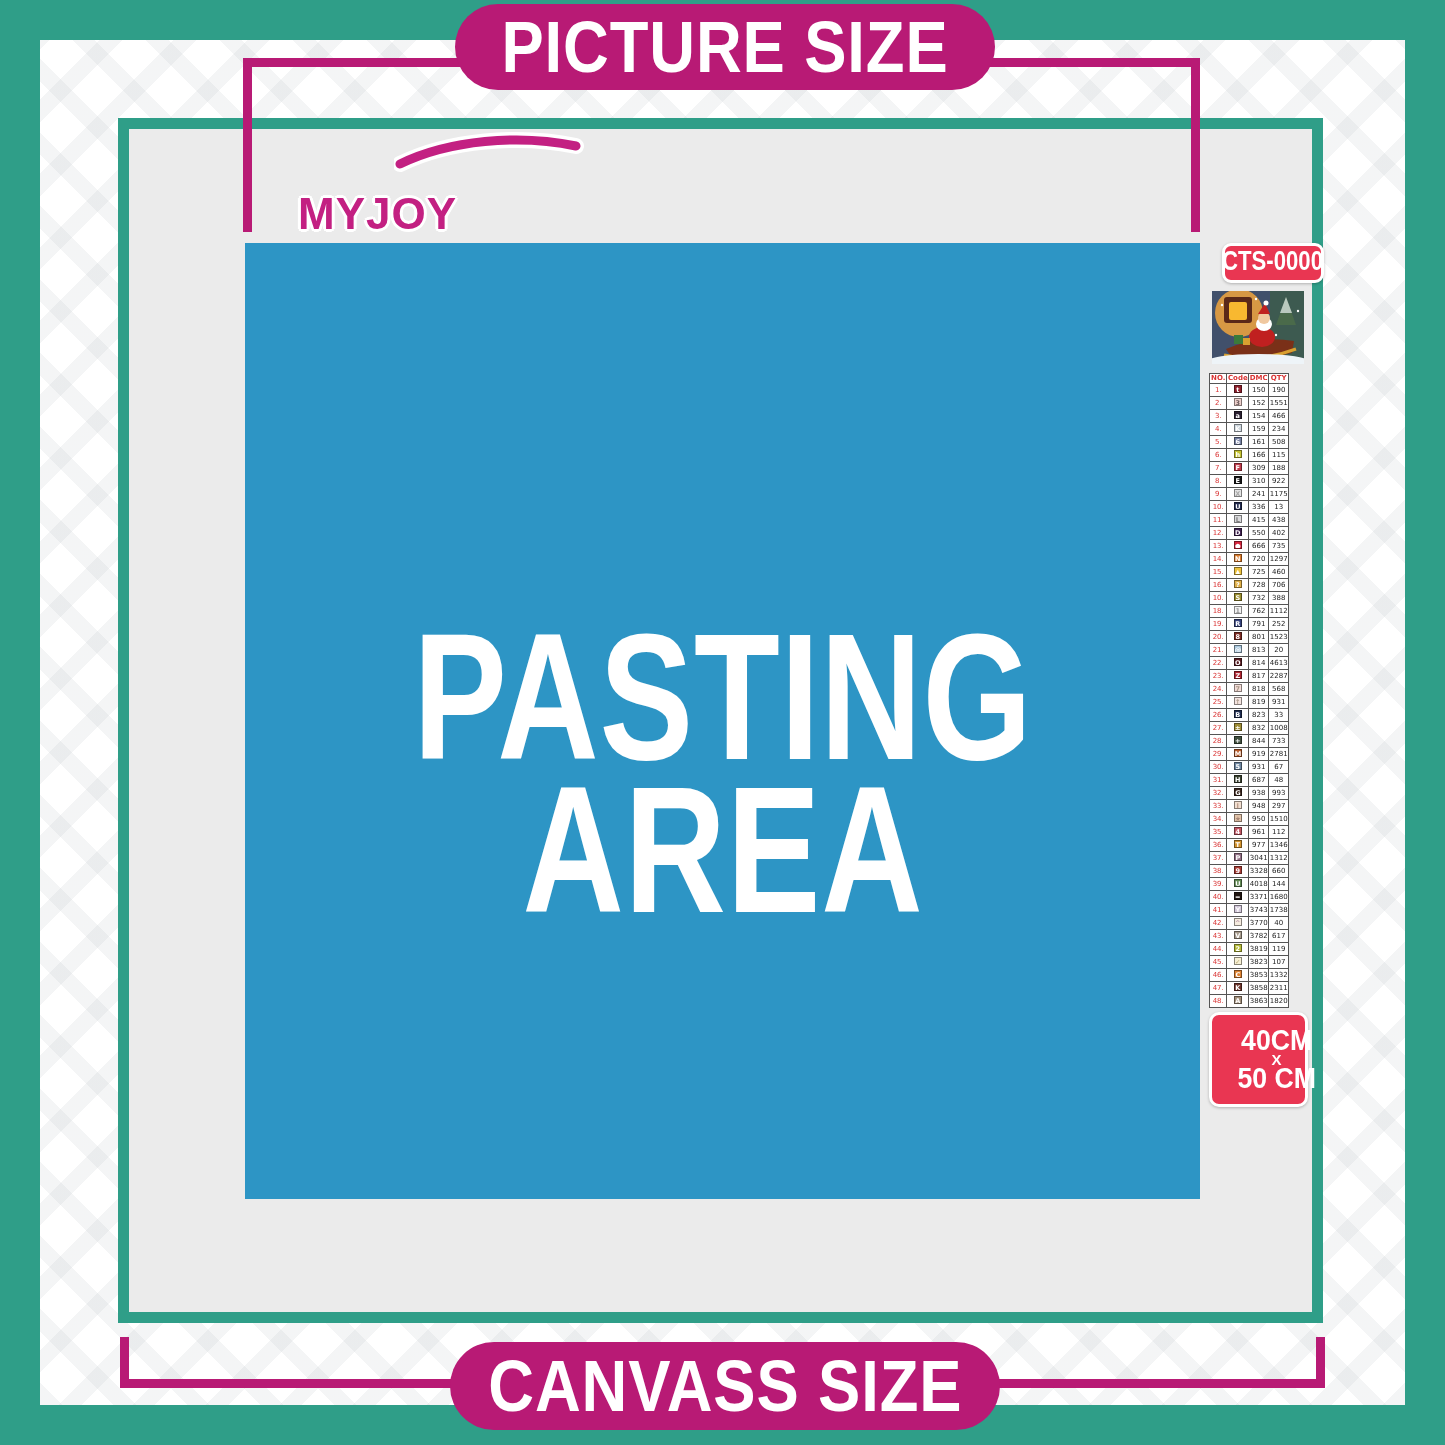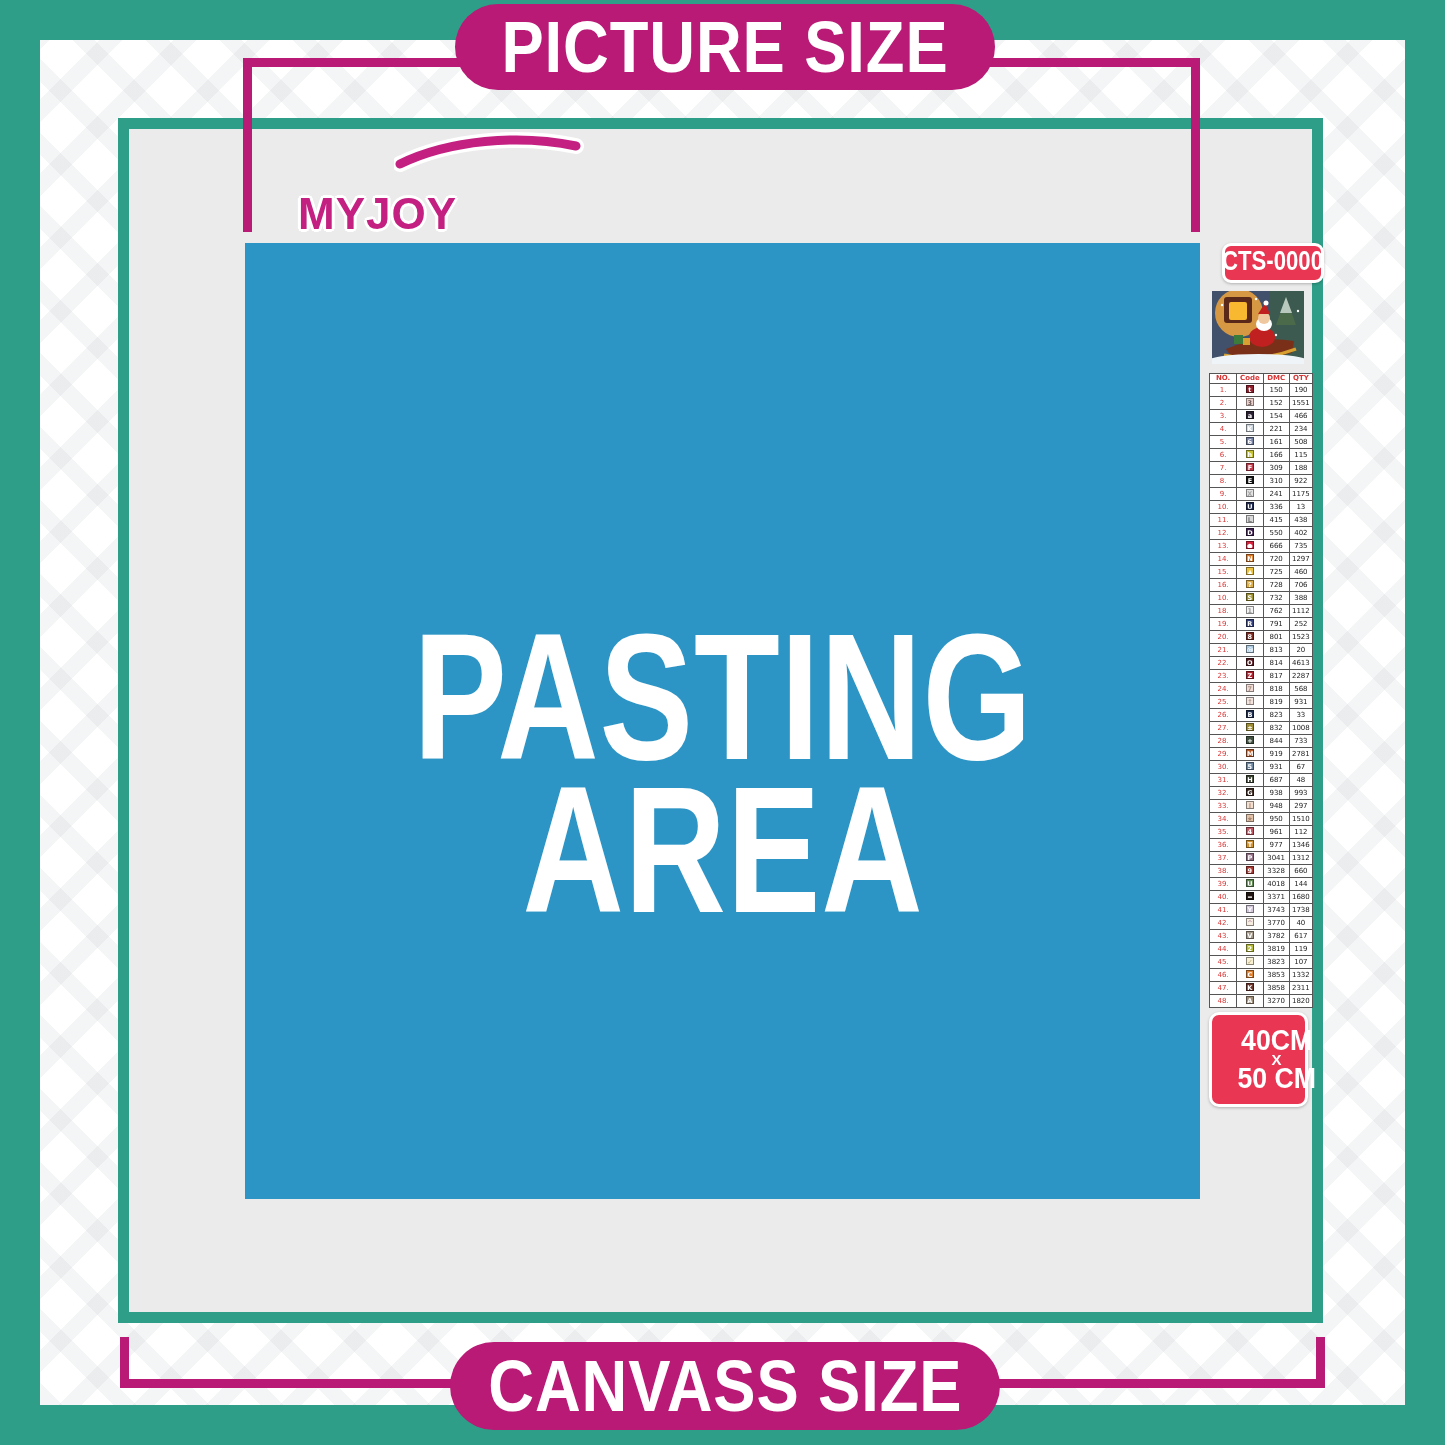--- a/index.html
+++ b/index.html
@@ -91,21 +91,21 @@
     margin-left:18px; width:102px; height:40px;
     background:var(--badge-red); border:3px solid #fff; border-radius:9px;
     box-shadow:0 1px 3px rgba(0,0,0,0.25);
     display:flex; align-items:flex-start; justify-content:center;
   }
   .cts-badge span{
     color:#fff; font-weight:800; font-size:27px; transform:scaleX(0.82); white-space:nowrap;
   }
   .thumb{display:block; margin:8px 0 0 8px; width:92px; height:73px;}
   .legend-table{
-    margin:9px 0 0 5px; border-collapse:collapse; width:104px;
+    margin:9px 0 0 5px; border-collapse:collapse; width:80px;
     background:#fff; border:1px solid #333;
     font-family:"DejaVu Sans", sans-serif;
   }
   .legend-table th,.legend-table td{
     border:1px solid #555; text-align:center; font-size:7px; line-height:1;
     padding:1px 0; height:9px; color:#222;
   }
   .legend-table th{color:#d93434; font-weight:bold; font-size:7px;}
   .legend-table td.no{color:#d93434;}
   .col-no{width:27px;} .col-code{width:26px;} .col-dmc{width:26px;} .col-qty{width:23px;}
@@ -213,21 +213,21 @@
   <tr>
     <td class="no">3.</td>
     <td class="code"><span class="sym" style="background: rgb(42, 31, 48); color: rgb(255, 255, 255);">a</span></td>
     <td class="dmc">154</td>
     <td class="qty">466</td>
   </tr>
 
   <tr>
     <td class="no">4.</td>
     <td class="code"><span class="sym" style="background: rgb(204, 213, 221); color: rgb(255, 255, 255);">K</span></td>
-    <td class="dmc">221</td>
+    <td class="dmc">159</td>
     <td class="qty">234</td>
   </tr>
 
   <tr>
     <td class="no">5.</td>
     <td class="code"><span class="sym" style="background: rgb(118, 129, 163); color: rgb(255, 255, 255);">6</span></td>
     <td class="dmc">161</td>
     <td class="qty">508</td>
   </tr>
 
@@ -521,21 +521,21 @@
   <tr>
     <td class="no">47.</td>
     <td class="code"><span class="sym" style="background: rgb(110, 52, 43); color: rgb(255, 255, 255);">K</span></td>
     <td class="dmc">3858</td>
     <td class="qty">2311</td>
   </tr>
 
   <tr>
     <td class="no">48.</td>
     <td class="code"><span class="sym" style="background: rgb(162, 143, 122); color: rgb(255, 255, 255);">A</span></td>
-    <td class="dmc">3270</td>
+    <td class="dmc">3863</td>
     <td class="qty">1820</td>
   </tr>
 </tbody>
   </table>
 
   <div class="size-badge">
     <span class="big">40CM</span>
     <span class="small">X</span>
     <span class="big">50 CM</span>
   </div>

